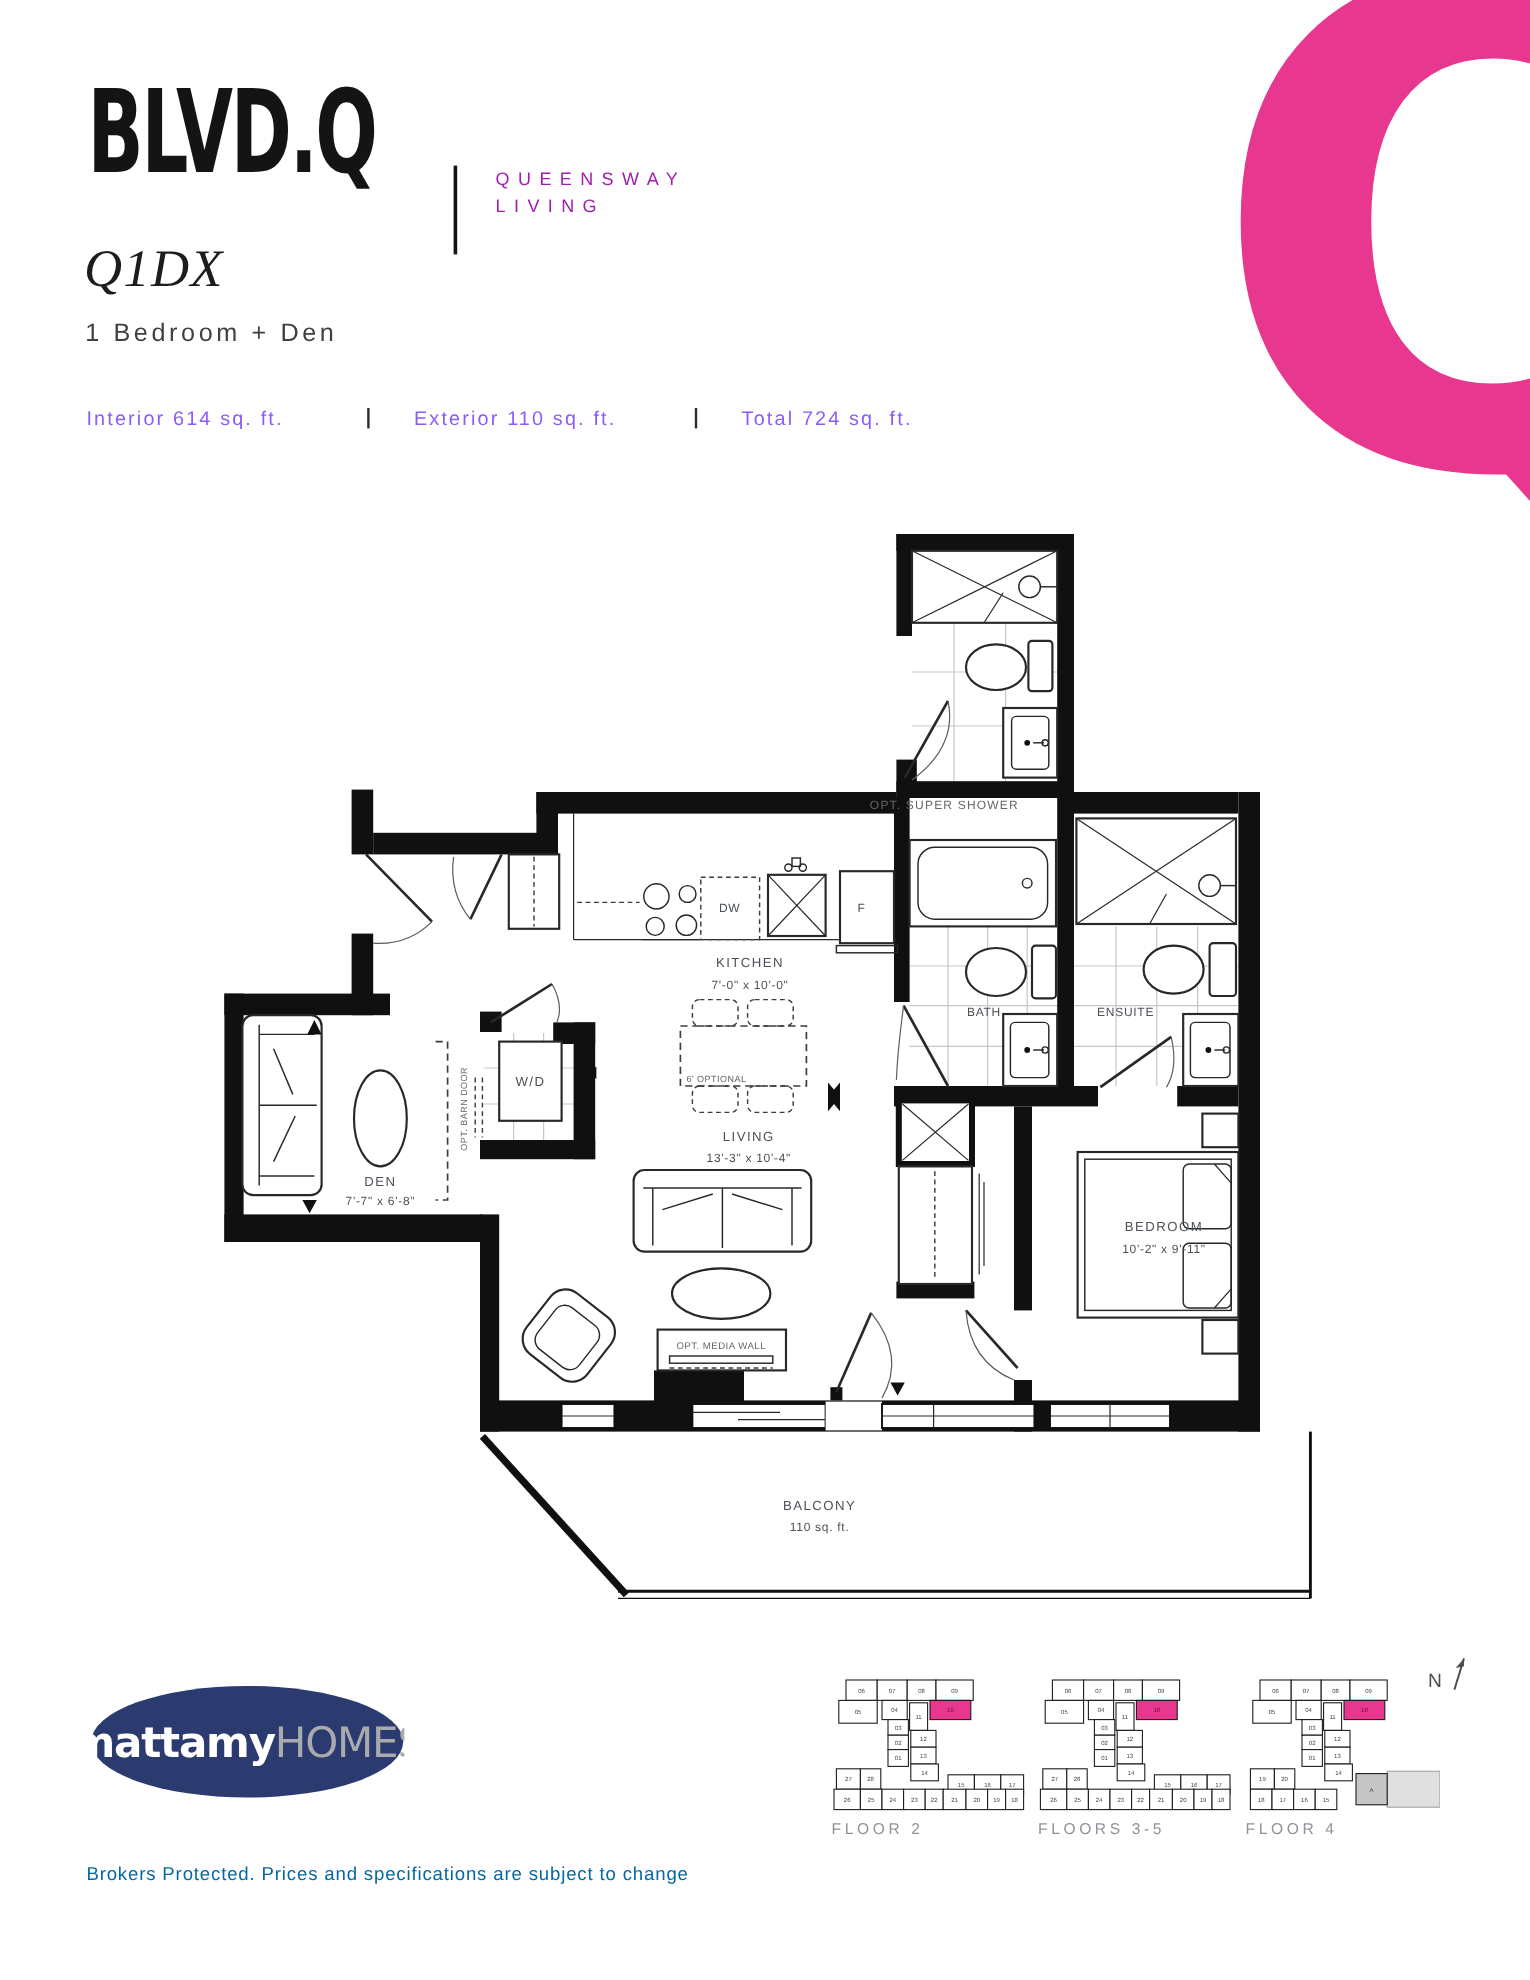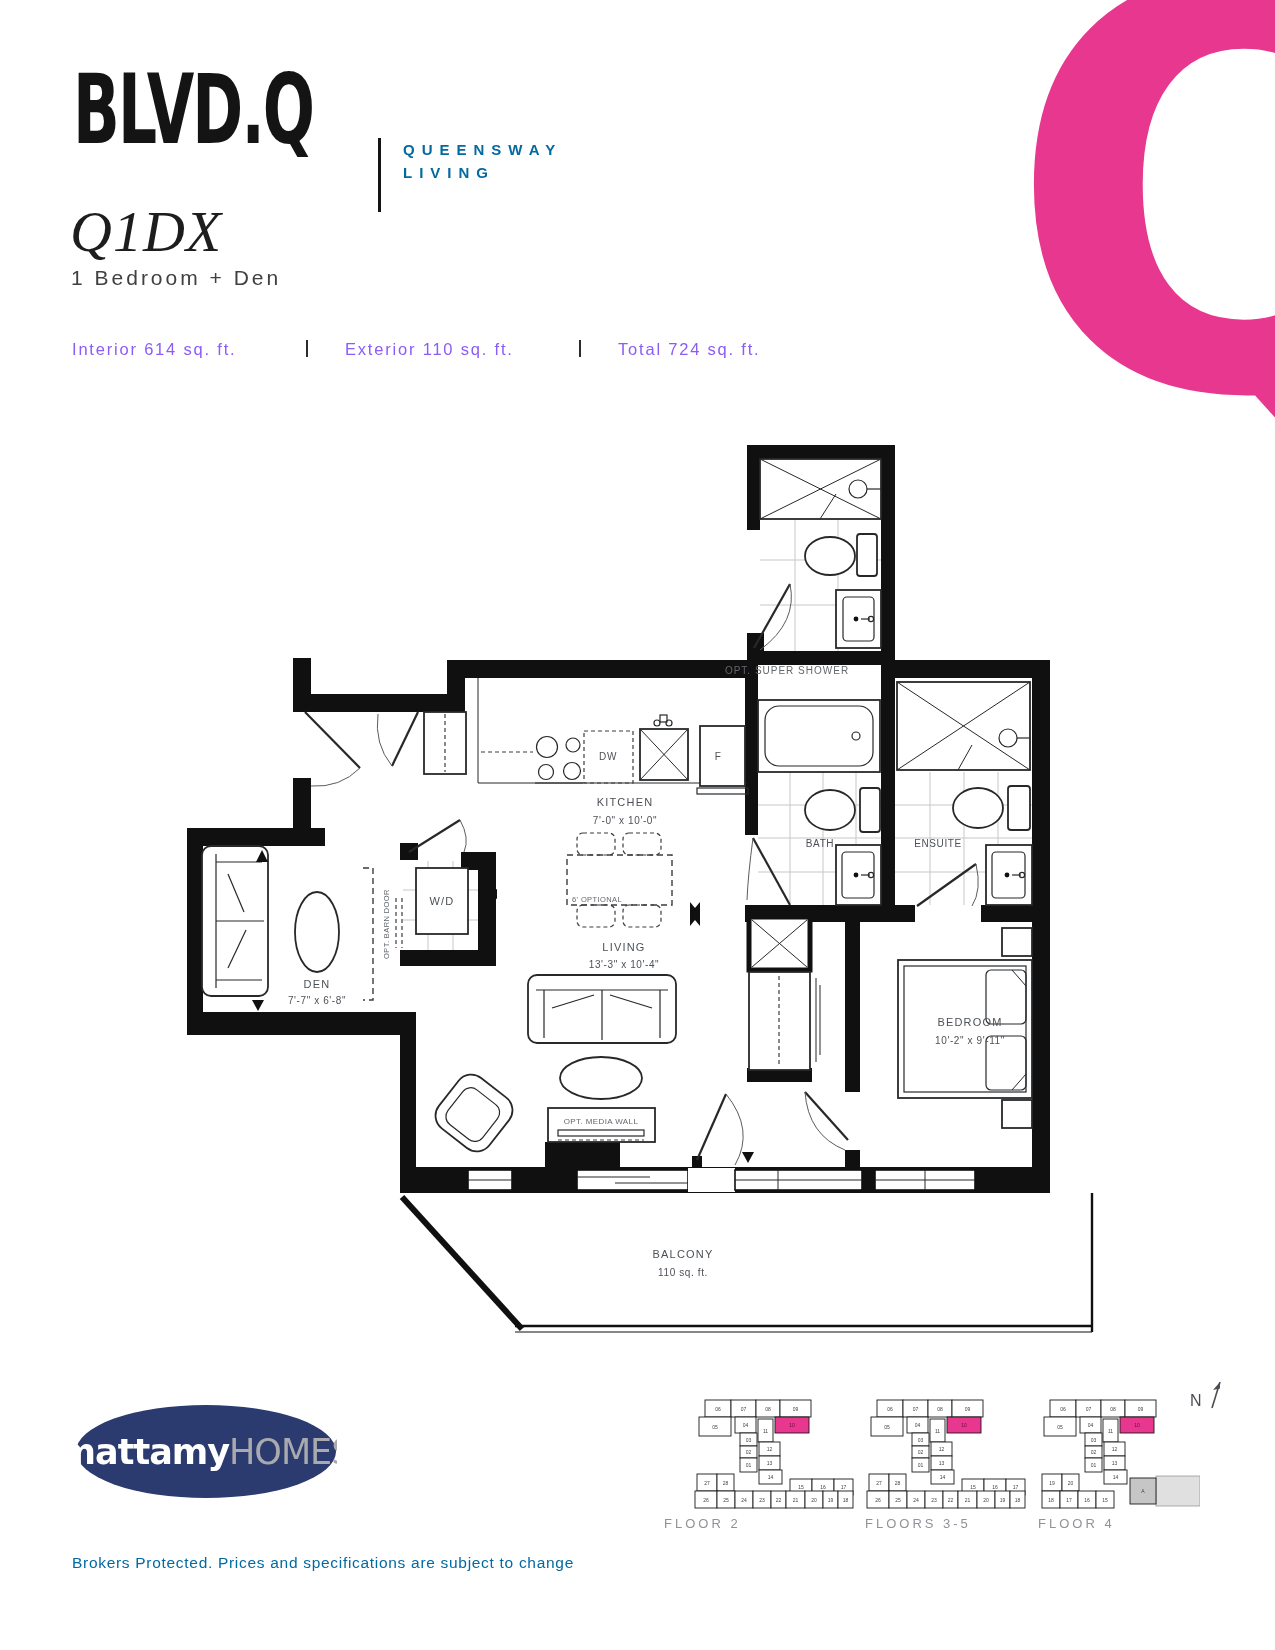--- a/index.html
+++ b/index.html
@@ -4,28 +4,28 @@
 <style>
   * { margin:0; padding:0; box-sizing:border-box; }
   body { background:#ffffff; font-family:"Liberation Sans", sans-serif; }
   .page { position:relative; width:1275px; height:1650px; background:#fff; overflow:hidden; }
 
   
   .brand { position:absolute; left:73px; top:62px; height:100px; }
   .brand-logo { font-family:"DejaVu Sans", sans-serif; font-weight:bold; font-size:96px;
     letter-spacing:-3px; color:#141414; transform:scaleX(0.64); transform-origin:left top; line-height:1; }
   .brand-divider { position:absolute; left:305px; top:76px; width:3px; height:74px; background:#141414; }
-  .brand-tagline { position:absolute; left:330px; top:76px; font-size:15px; font-weight:bold;
-    letter-spacing:7px; color:#0369a1; line-height:1.55; }
+  .brand-tagline { position:absolute; left:340px; top:76px; font-size:15px; font-weight:normal;
+    letter-spacing:7px; color:#a21caf; line-height:1.55; }
 
   .bigq { position:absolute; left:1010px; top:0; width:265px; height:430px; overflow:hidden; }
   .bigq svg { display:block; }
 
   .unit-model { position:absolute; left:70px; top:198px; font-family:"Liberation Serif", serif;
-    font-style:italic; font-size:58px; color:#1d1d1d; letter-spacing:1px; }
+    font-style:italic; font-size:44px; color:#1d1d1d; letter-spacing:1px; }
   .unit-type { position:absolute; left:71px; top:266px; font-size:21px; letter-spacing:3px; color:#404040; }
 
   .stats { position:absolute; left:0; top:340px; width:1275px; height:24px; font-size:16.5px;
     letter-spacing:1.8px; color:#8b5cf6; }
   .stats span { position:absolute; top:0; white-space:nowrap; }
   .stat-sep { position:absolute; top:1px; width:2px; height:17px; background:#2c2c2c; }
 
   
   .plan { position:absolute; left:170px; top:420px; width:930px; height:925px; }
   .plan svg { display:block; }
@@ -537,21 +537,21 @@
         <rect x="4" y="93" width="18" height="17" stroke="#1a1a1a" stroke-width="0.9" fill="#ffffff"></rect>
         <text x="13" y="103.5" text-anchor="middle" font-family="Liberation Sans, sans-serif" font-size="5" fill="#444">18</text>
         <rect x="22" y="93" width="18" height="17" stroke="#1a1a1a" stroke-width="0.9" fill="#ffffff"></rect>
         <text x="31" y="103.5" text-anchor="middle" font-family="Liberation Sans, sans-serif" font-size="5" fill="#444">17</text>
         <rect x="40" y="93" width="18" height="17" stroke="#1a1a1a" stroke-width="0.9" fill="#ffffff"></rect>
         <text x="49" y="103.5" text-anchor="middle" font-family="Liberation Sans, sans-serif" font-size="5" fill="#444">16</text>
         <rect x="58" y="93" width="18" height="17" stroke="#1a1a1a" stroke-width="0.9" fill="#ffffff"></rect>
         <text x="67" y="103.5" text-anchor="middle" font-family="Liberation Sans, sans-serif" font-size="5" fill="#444">15</text>
       </svg>
   </div>
-  <div class="kp-label" style="left:664px">FLOOR 2</div>
+  <div class="kp-label" style="left:693px">FLOOR 2</div>
   <div class="kp-label" style="left:865px">FLOORS 3-5</div>
   <div class="kp-label" style="left:1038px">FLOOR 4</div>
 
   <div class="north">
     <svg width="60" height="48" viewBox="0 0 60 48">
       <text x="8" y="30" font-family="Liberation Sans, sans-serif" font-size="16" fill="#4a4e53">N</text>
       <line x1="30" y1="32" x2="38" y2="6" stroke="#4a4e53" stroke-width="1.6"></line>
       <path d="M38,6 L31,14 L38,12.5 Z" fill="#4a4e53"></path>
     </svg>
   </div>

